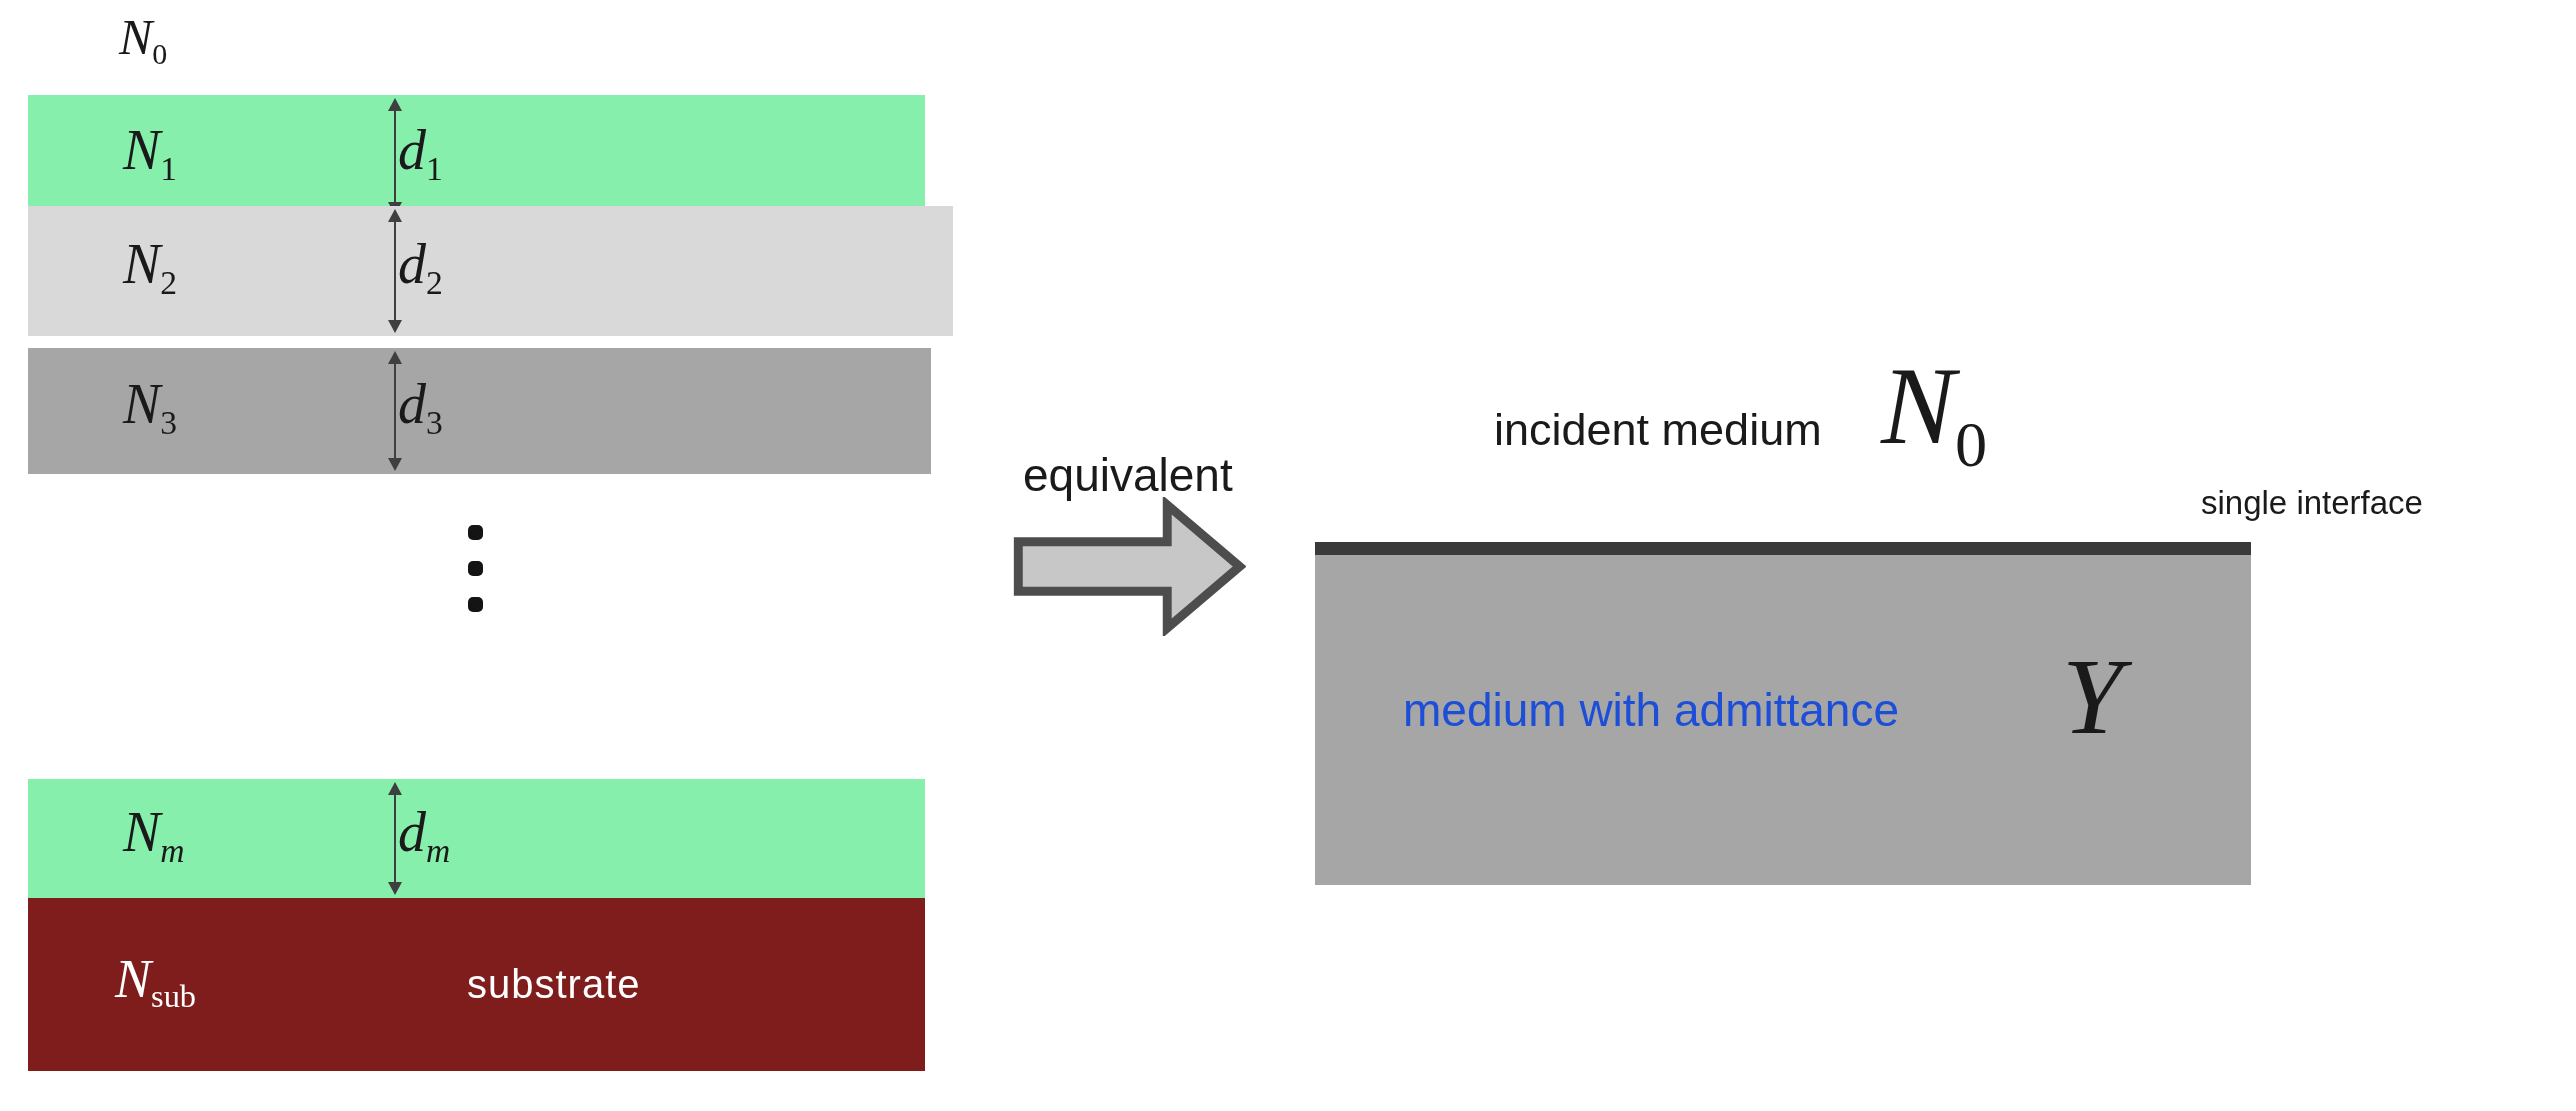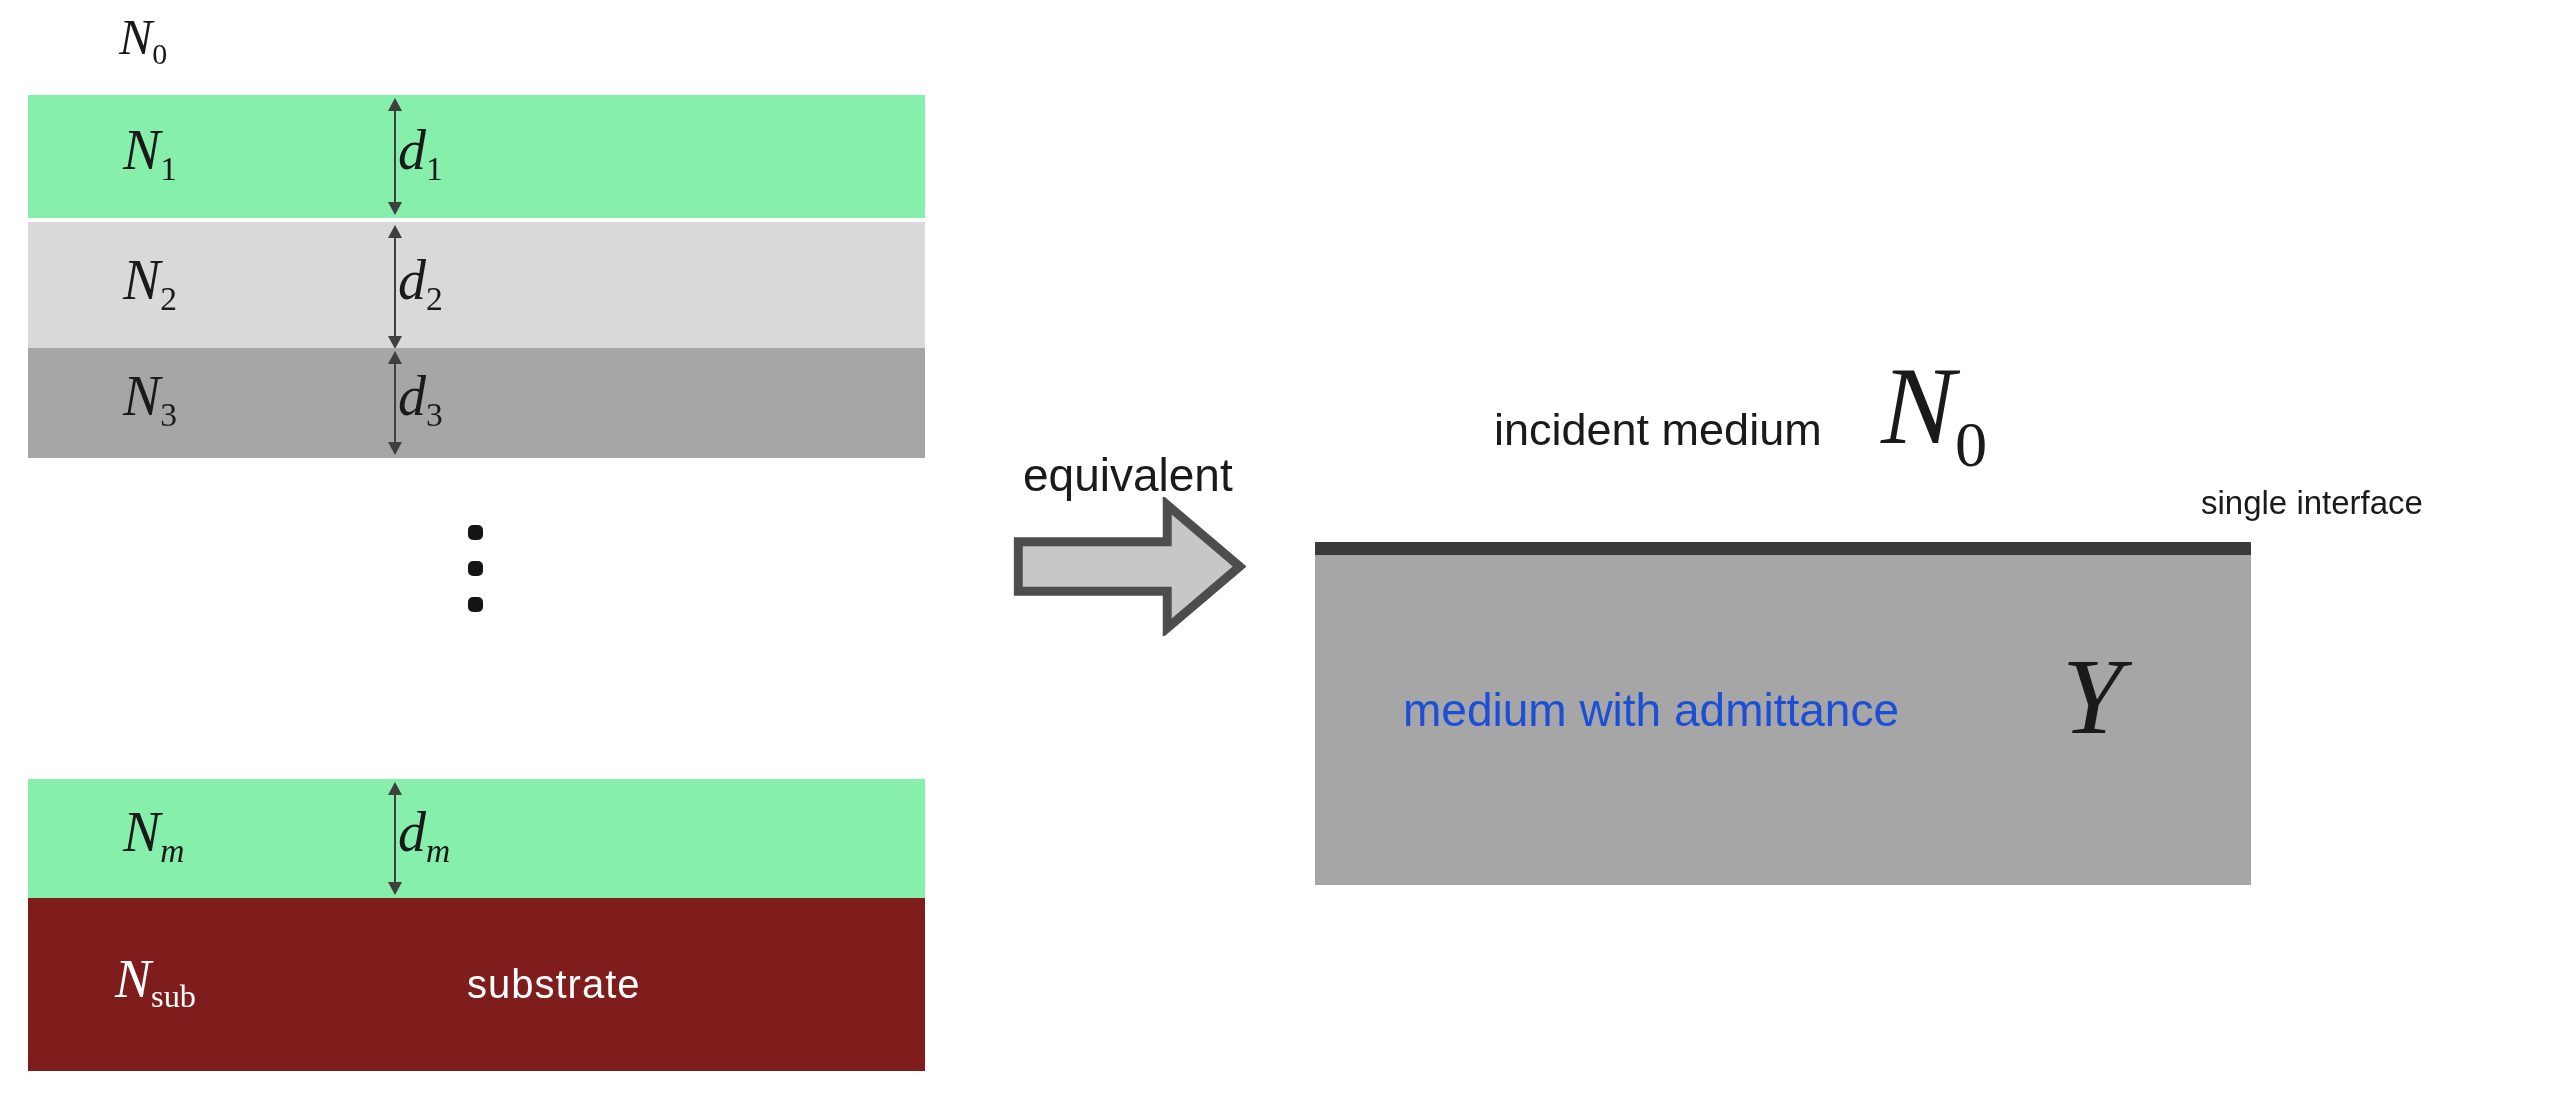--- a/index.html
+++ b/index.html
@@ -81,31 +81,31 @@
   <div class="layer" style="top: 95px; height: 123px; background-color: #86efac;">
     <span class="mathlbl name"><span>N</span><sub>1</sub></span>
     <span class="dim">
         <span class="ah up"></span>
         <span class="dline"></span>
         <span class="ah down"></span>
       </span>
     <span class="mathlbl th"><span>d</span><sub>1</sub></span>
   </div>
 
-  <div class="layer" style="top: 222px; height: 130px; background-color: rgb(217, 217, 217);">
+  <div class="layer" style="top: 206px; height: 130px; background-color: rgb(217, 217, 217); padding-left: 28px;">
     <span class="mathlbl name"><span>N</span><sub>2</sub></span>
     <span class="dim">
         <span class="ah up"></span>
         <span class="dline"></span>
         <span class="ah down"></span>
       </span>
     <span class="mathlbl th"><span>d</span><sub>2</sub></span>
   </div>
 
-  <div class="layer" style="top: 348px; height: 110px; background-color: rgb(166, 166, 166);">
+  <div class="layer" style="top: 348px; height: 126px; background-color: rgb(166, 166, 166); padding-left: 6px;">
     <span class="mathlbl name"><span>N</span><sub>3</sub></span>
     <span class="dim">
         <span class="ah up"></span>
         <span class="dline"></span>
         <span class="ah down"></span>
       </span>
     <span class="mathlbl th"><span>d</span><sub>3</sub></span>
   </div>
 
   <div>

